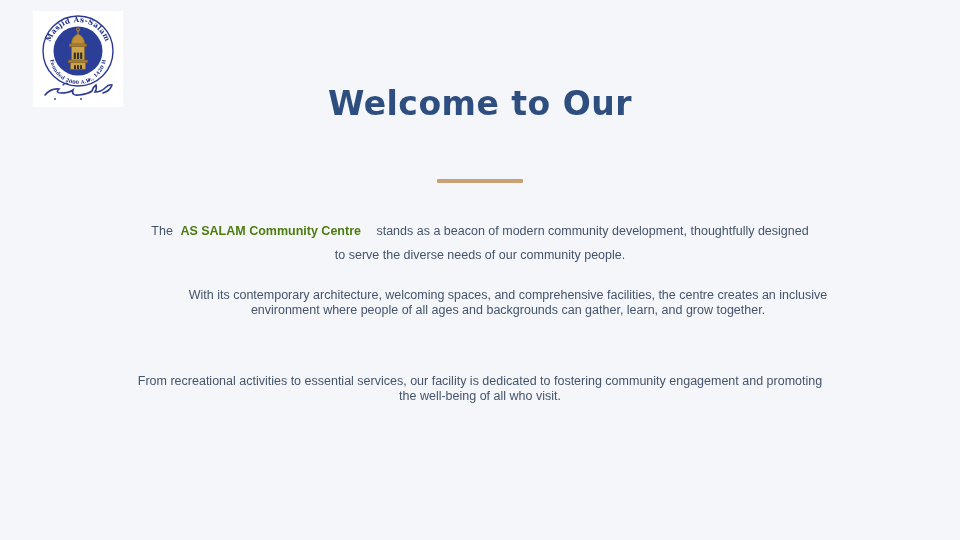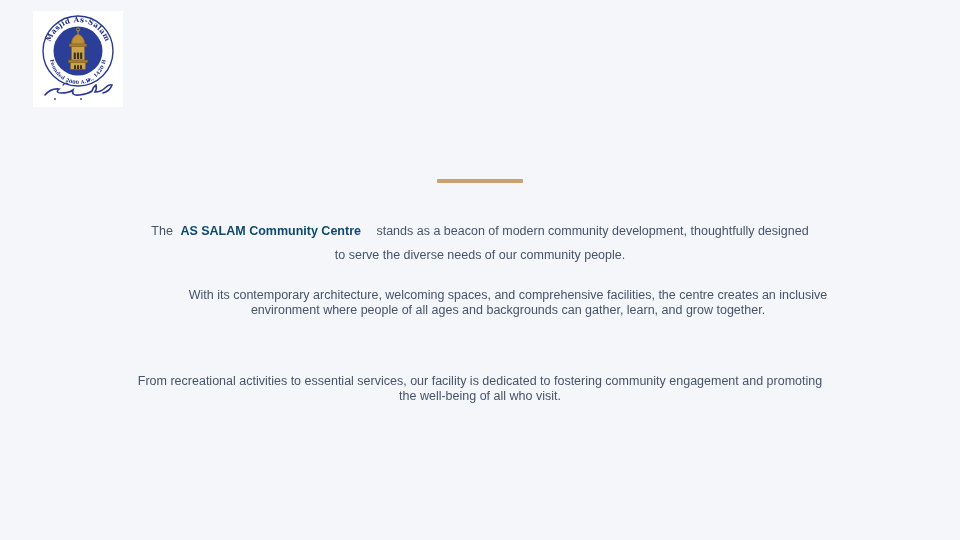--- a/index.html
+++ b/index.html
@@ -64,21 +64,21 @@
     margin-left: 28px;
   }
   .para-3 {
     left: 135px; top: 374px;
     width: 690px;
     line-height: 14.5px;
     text-align: center;
   }
   .highlight {
     font-weight: 700;
-    color: #0c4a6e;
+    color: #4d7c0f;
     margin-left: 4px;
     margin-right: 12px;
   }
 </style>
 </head>
 <body>
 
 <div class="logo-box">
   <svg viewBox="0 0 90 96" role="img" aria-label="Masjid As-Salam">
     <defs>
@@ -125,20 +125,21 @@
       <path d="M 12,84 q 6,-7 14,-6 q -4,4 2,4 q 8,0 12,-3 q -2,6 6,5 q 9,-1 13,-4 q 1,-4 4,-6 q 1,4 -1,7 q 6,0 10,-4 q 4,-4 7,-3 q -2,6 -9,8"></path>
       <path d="M 30,74 q 3,-3 5,-1" stroke-width="1.2"></path>
       <path d="M 55,70 l 2,-2" stroke-width="1.2"></path>
       <circle cx="22" cy="88" r="0.9" fill="#2b3990" stroke="none"></circle>
       <circle cx="48" cy="88" r="0.9" fill="#2b3990" stroke="none"></circle>
     </g>
   </svg>
 </div>
 
 <div class="title-wrap">
+  <div class="title-line">Welcome to Our</div>
 </div>
 
 <div class="divider"></div>
 
 <p class="para para-1"><span>The</span>
 <span class="highlight">AS SALAM Community Centre</span>
 <span>stands as a beacon of modern community development, thoughtfully designed to serve the diverse needs of our community people.</span></p>
 
 <p class="para para-2">With its contemporary architecture, welcoming spaces, and comprehensive facilities, the centre creates an inclusive environment where people of all ages and backgrounds can gather, learn, and grow together.</p>
 

